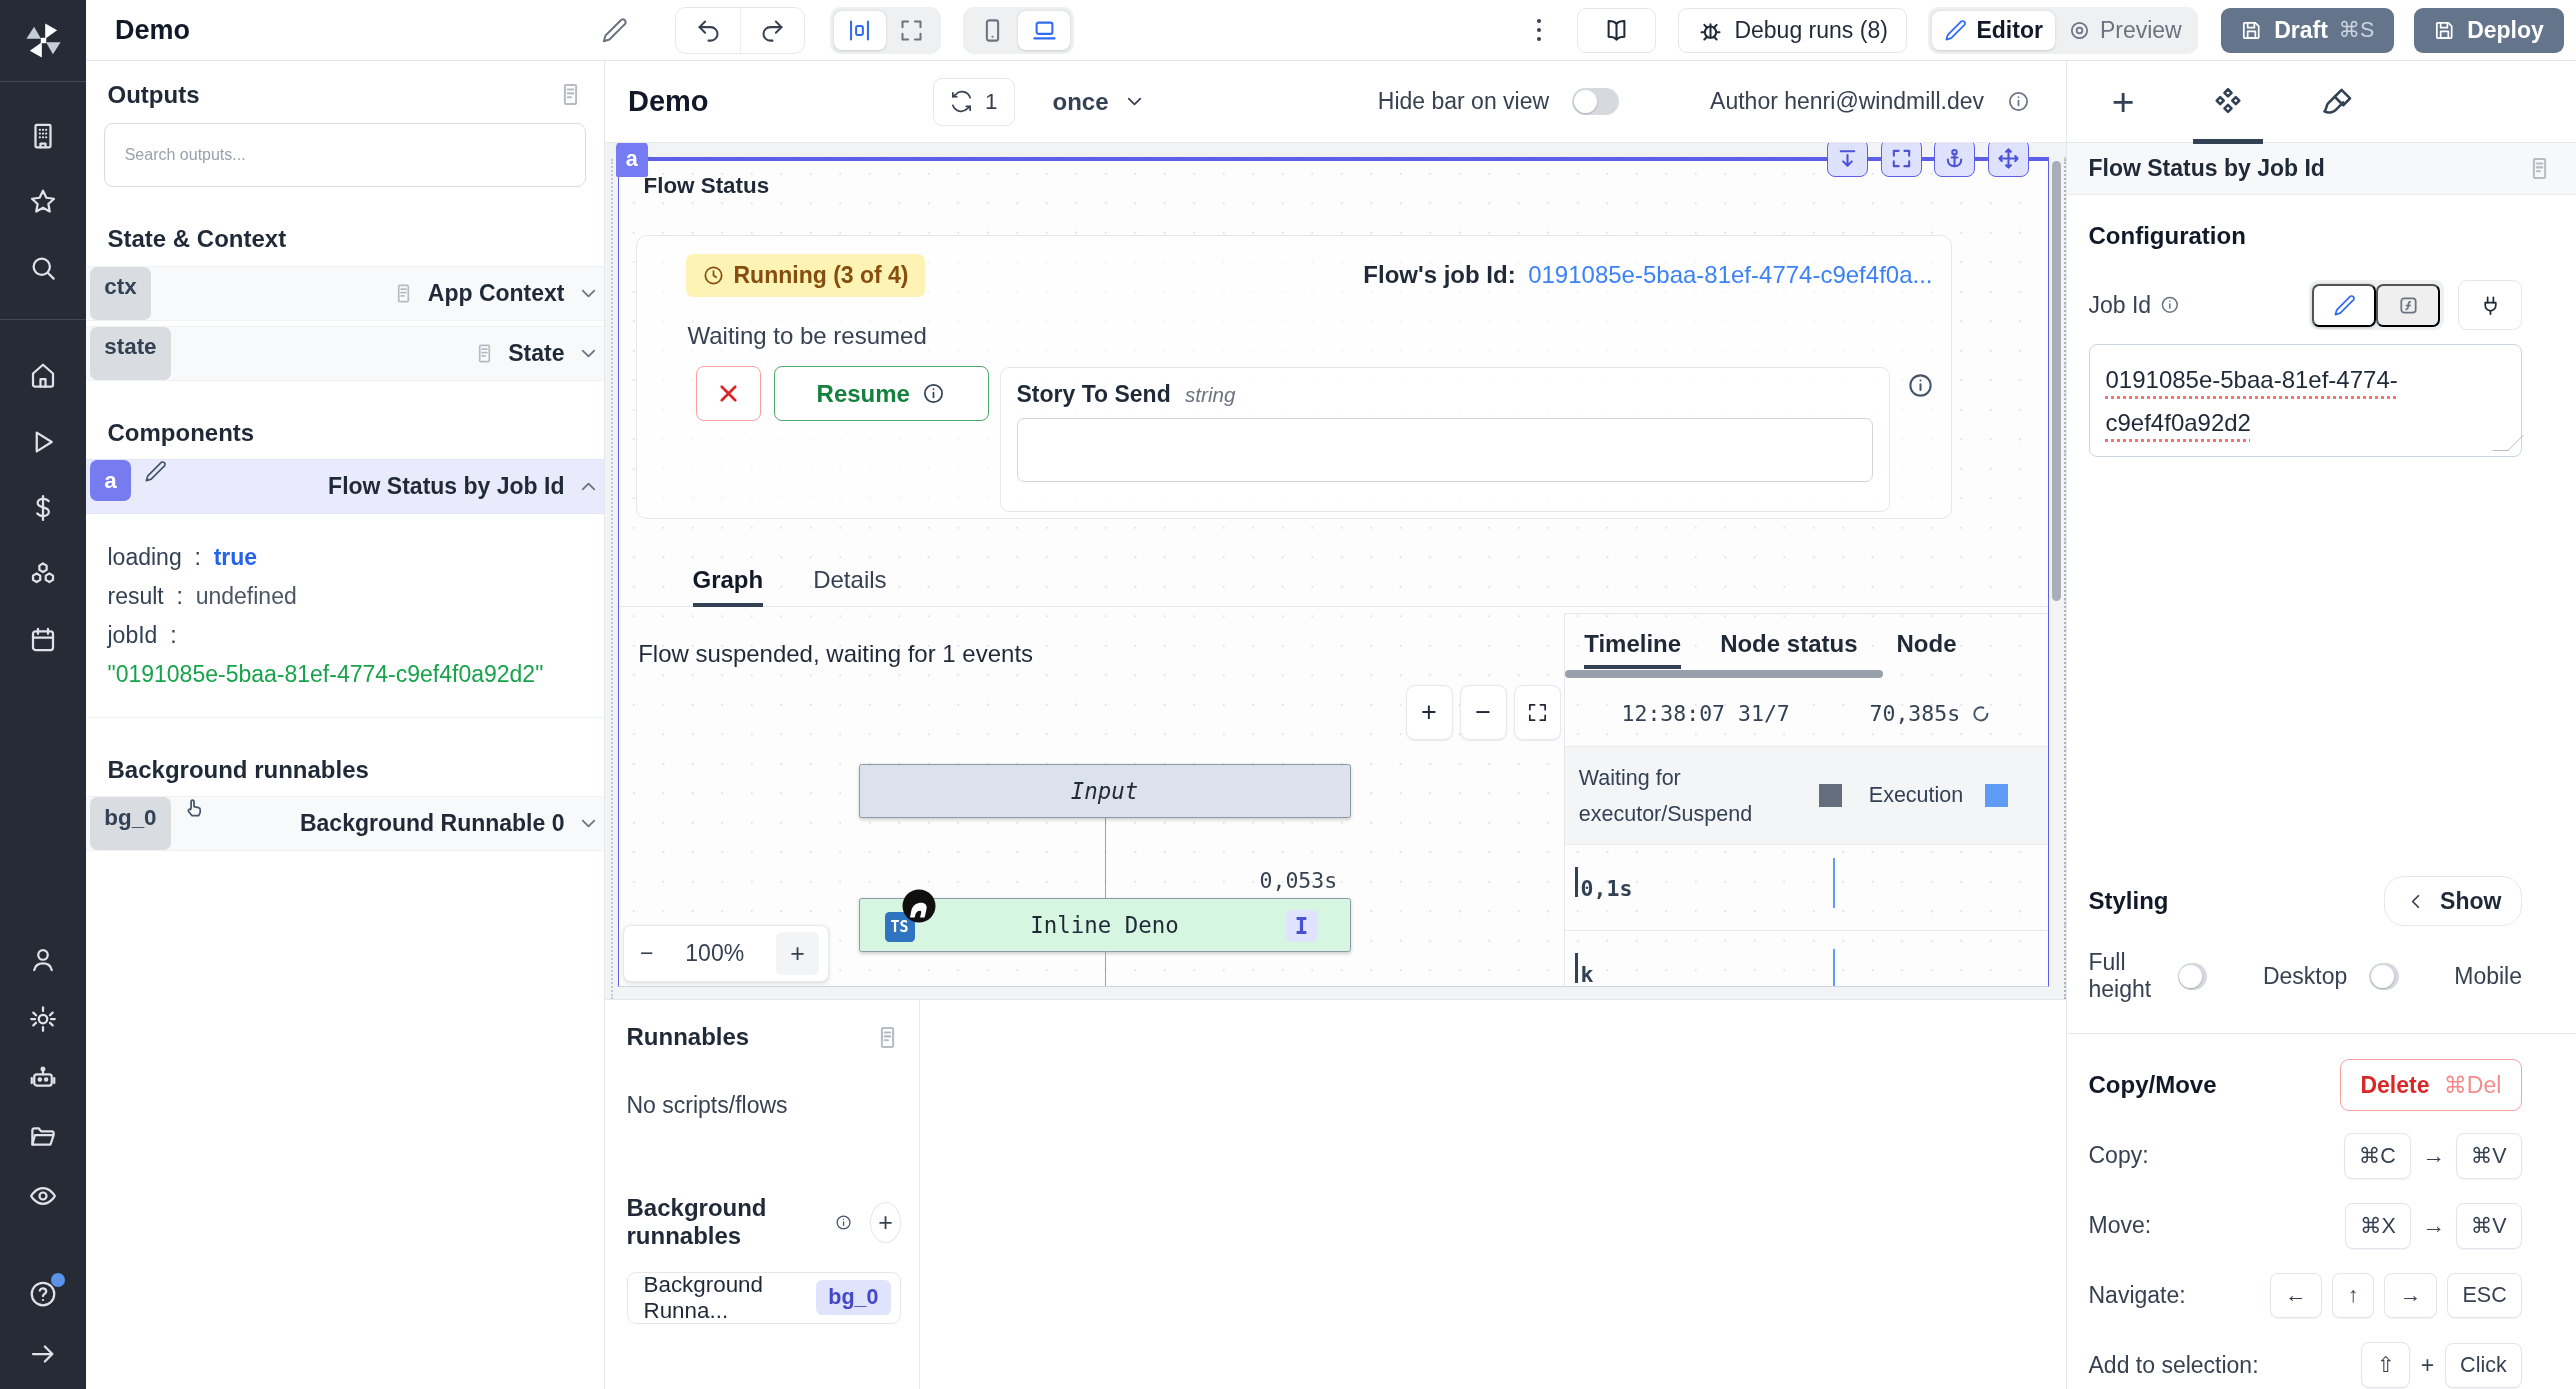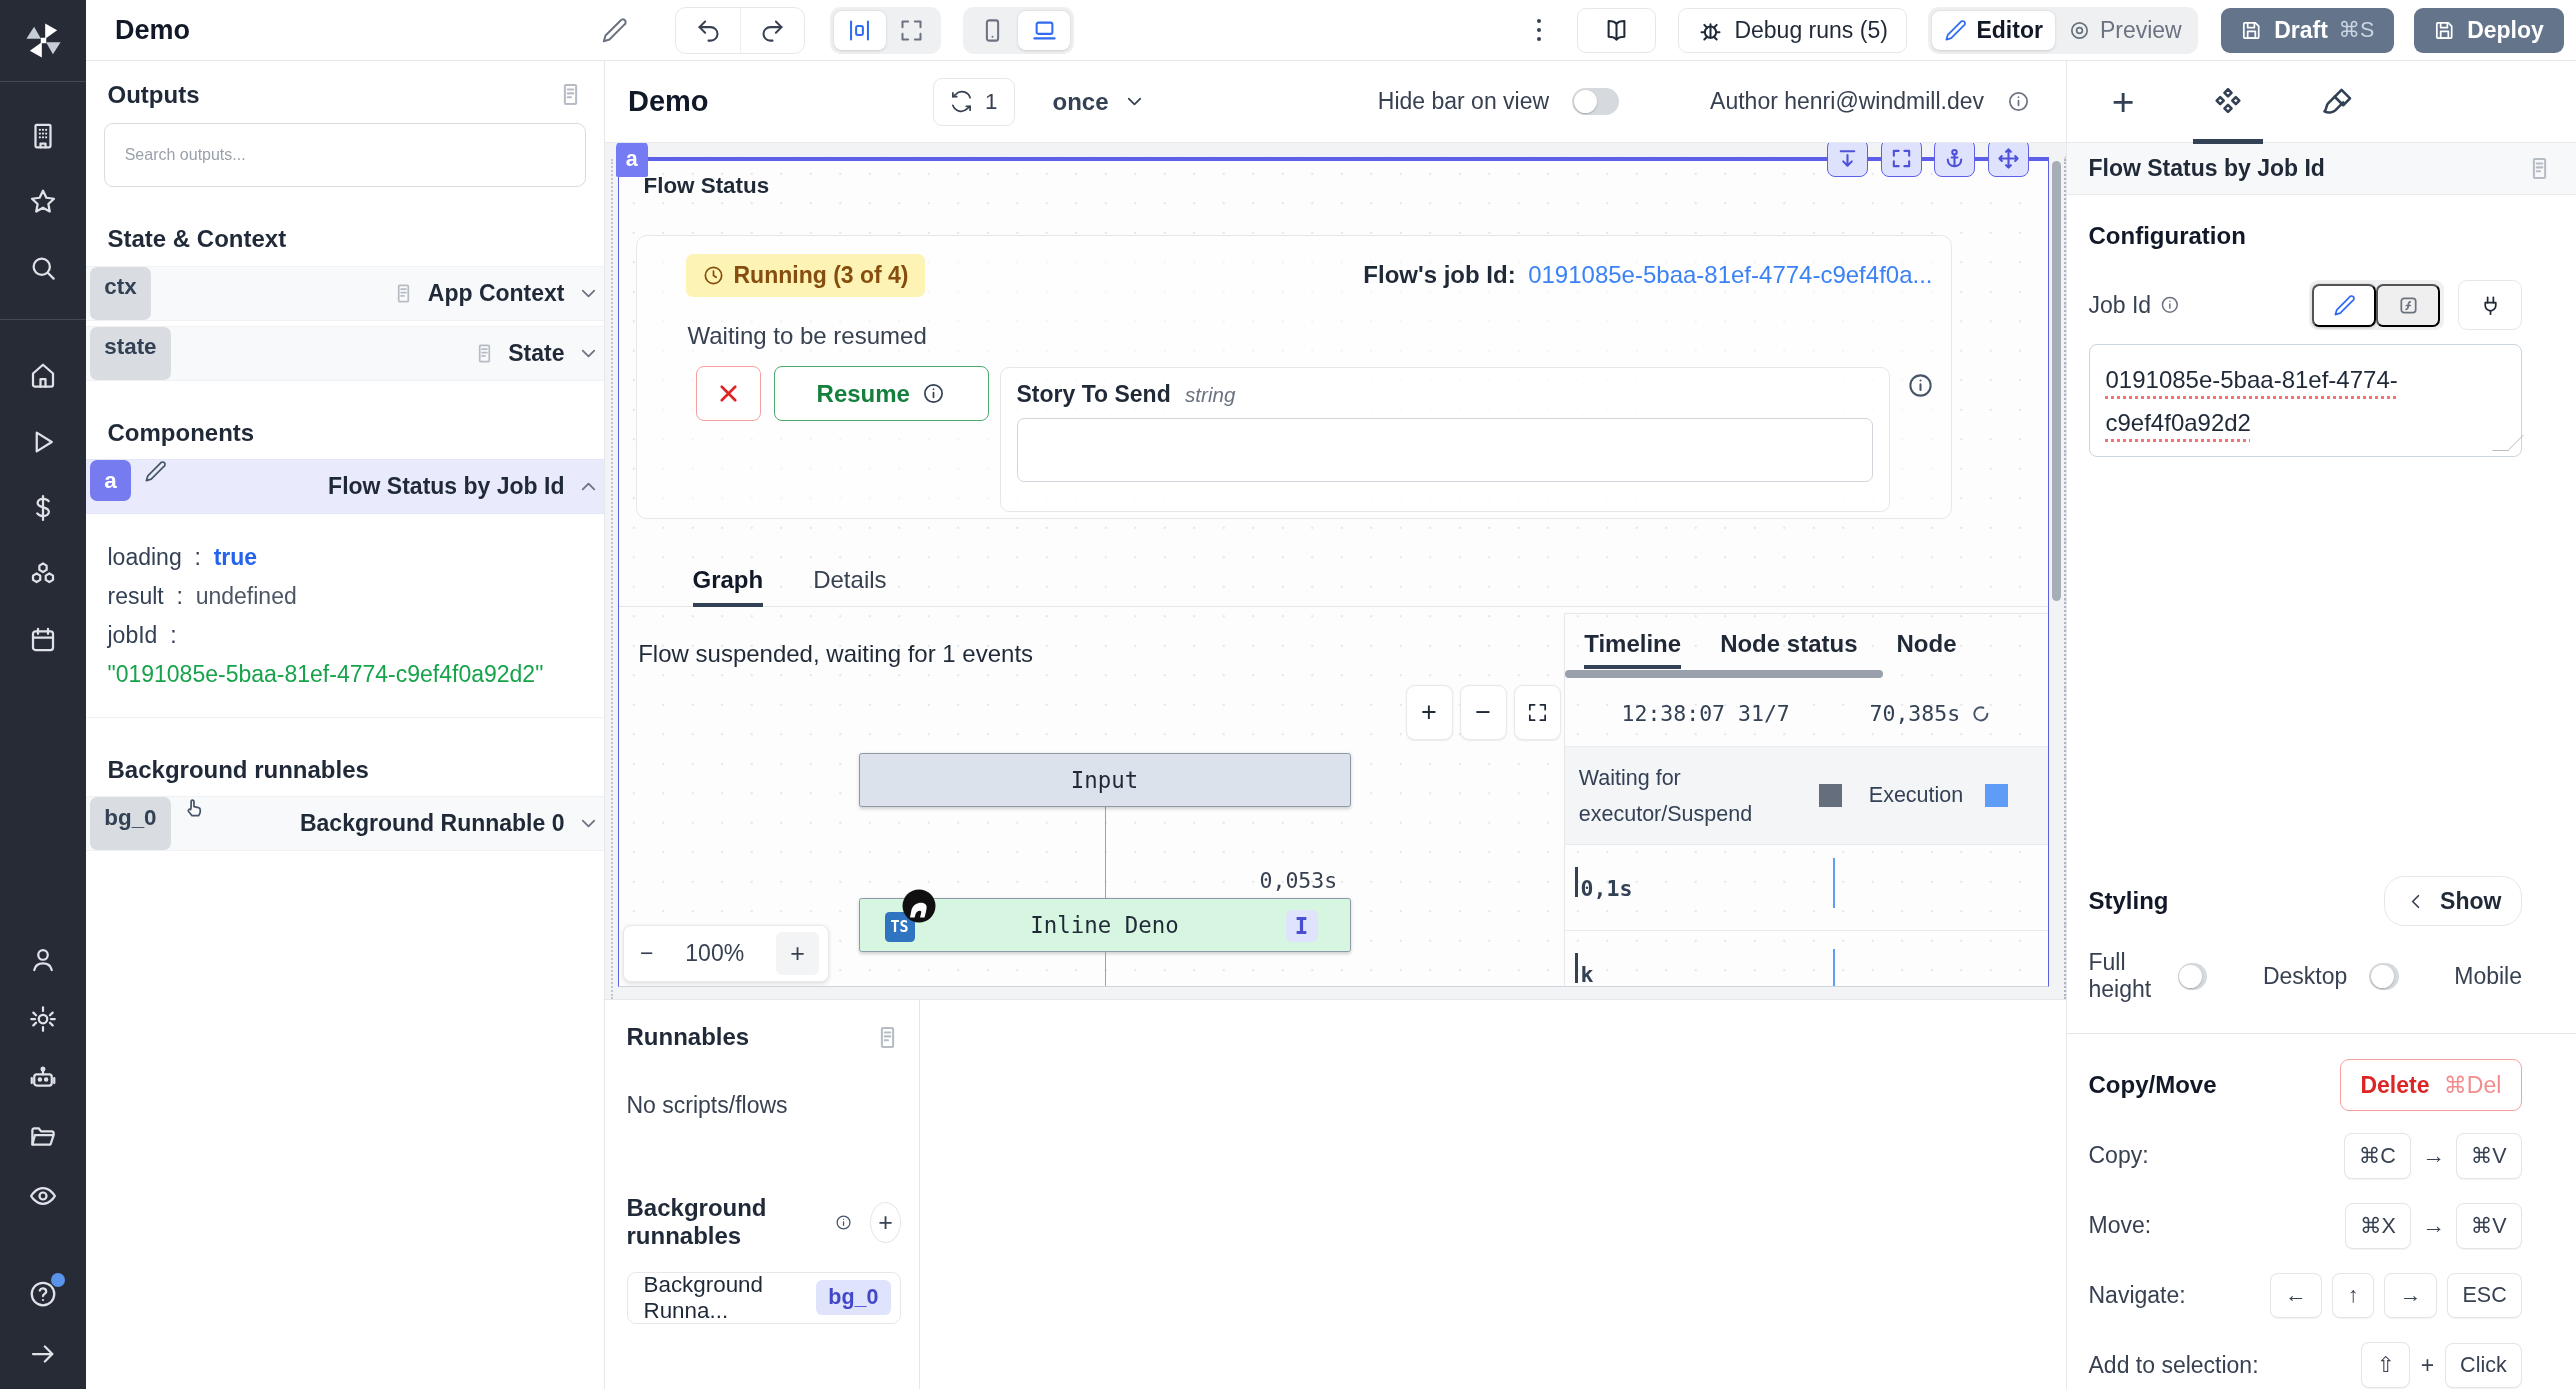--- a/index.html
+++ b/index.html
@@ -100,21 +100,21 @@
   .vtab { font-size:24px; color:#374151; padding-bottom:12.5px; position:relative; }
   .vtab.on { color:#111827; font-weight:600; }
   .vtab.on::after { content:""; position:absolute; left:0; right:0; bottom:-0.9px; height:3.6px; background:#334155; }
 
   .graph { position:absolute; left:0; top:449px; width:945px; height:379px; }
   .suspended { position:absolute; left:19.7px; top:32px; font-size:24px; color:#1f2937; }
   .gzoom { position:absolute; left:787px; top:77px; display:flex; gap:7.2px; }
   .gzoom .zb { width:47px; height:55px; background:#fff; border:0.9px solid #e7e9ec; border-radius:9px; box-shadow:0 0.9px 1.8px rgba(0,0,0,.08); color:#1f2937; font-size:27px; display:flex; align-items:center; justify-content:center; }
   .edge { position:absolute; width:1.8px; background:#9aa4b0; left:486px; }
   .gnode { position:absolute; left:240px; width:492px; height:54px; display:flex; align-items:center; justify-content:center; font-family:"DejaVu Sans Mono", monospace; font-size:22.4px; color:#1f2937; border:0.9px solid #8f9aa8; border-radius:2.7px; box-shadow:0 1.8px 3.6px rgba(0,0,0,.18); }
-  .n-input { top:145px; background:#dbe2eb; }
+  .n-input { top:156px; background:#dbe2eb;font-style:italic; }
   .n-deno { top:290px; background:#d7f6e1; }
   .duration { position:absolute; left:641px; top:260px; font-size:21.5px; color:#374151; }
   .tsbadge { position:absolute; left:25px; top:12.5px; width:30px; height:30px; background:#2f74c0; border-radius:4.5px; color:#fff; font-size:15px; font-weight:700; display:flex; align-items:center; justify-content:center; }
   .denocirc { position:absolute; left:41px; top:-10.7px; width:36px; height:36px; }
   .ibadge { position:absolute; right:32px; top:10.7px; width:32px; height:32px; background:#dfe3fc; border-radius:6.3px; color:#4a4fd0; font-family:"DejaVu Sans Mono", monospace; font-size:22.4px; font-weight:700; display:flex; align-items:center; justify-content:center; }
   .zoompill { position:absolute; left:4.5px; top:317px; width:206px; height:57px; background:#fff; border:0.9px solid #e7e9ec; border-radius:8px; box-shadow:0 1.8px 4.5px rgba(0,0,0,.12); display:flex; align-items:center; justify-content:space-between; padding:0 9px 0 16px; font-size:23px; color:#374151; }
   .zoompill .plus { width:43px; height:43px; background:#f3f4f6; border-radius:6.3px; display:flex; align-items:center; justify-content:center; font-size:25px; }
 
   .timeline { position:absolute; left:945px; top:454px; right:0; bottom:0; border-left:0.9px solid #e5e7eb; border-top:0.9px solid #e5e7eb; }
   .tl-tabs { display:flex; gap:39px; padding:16px 0 0 19.7px; font-size:24px; color:#1f2937; white-space:nowrap; overflow:hidden; }
@@ -369,21 +369,21 @@
             <path d="M12 6c-1.5-1.8-3.8-2.5-7-2.5v14c3.2 0 5.5.7 7 2.5 1.5-1.8 3.8-2.5 7-2.5v-14c-3.2 0-5.5.7-7 2.5z"></path>
             <path d="M12 6v14"></path>
           </svg>
         </button>
       <span class="hgap" style="width:21.5px"></span>
       <button class="wbtn">
         <svg class="ic i30" viewBox="0 0 24 24">
             <circle cx="12" cy="13.5" r="5"></circle>
             <path d="M12 8.5v-2M9 9.5 6.5 7M15 9.5 17.5 7M7 13.5H4M20 13.5h-3M9 17.5 6.5 20M15 17.5 17.5 20M12 8.5v10"></path>
           </svg>
-        <span>Debug runs (5)</span>
+        <span>Debug runs (8)</span>
       </button>
       <span class="hgap" style="width:21.5px"></span>
       <div class="seg segtxt">
         <button class="chip on">
             <svg class="ic i26" viewBox="0 0 24 24" style="color:#2f6bf0">
               <path d="M17 3.5a2.6 2.6 0 1 1 3.5 3.5L7.5 20 2.5 21.5 4 16.5z"></path>
             </svg>
             <span>Editor</span>
           </button>
         <button class="chip">

